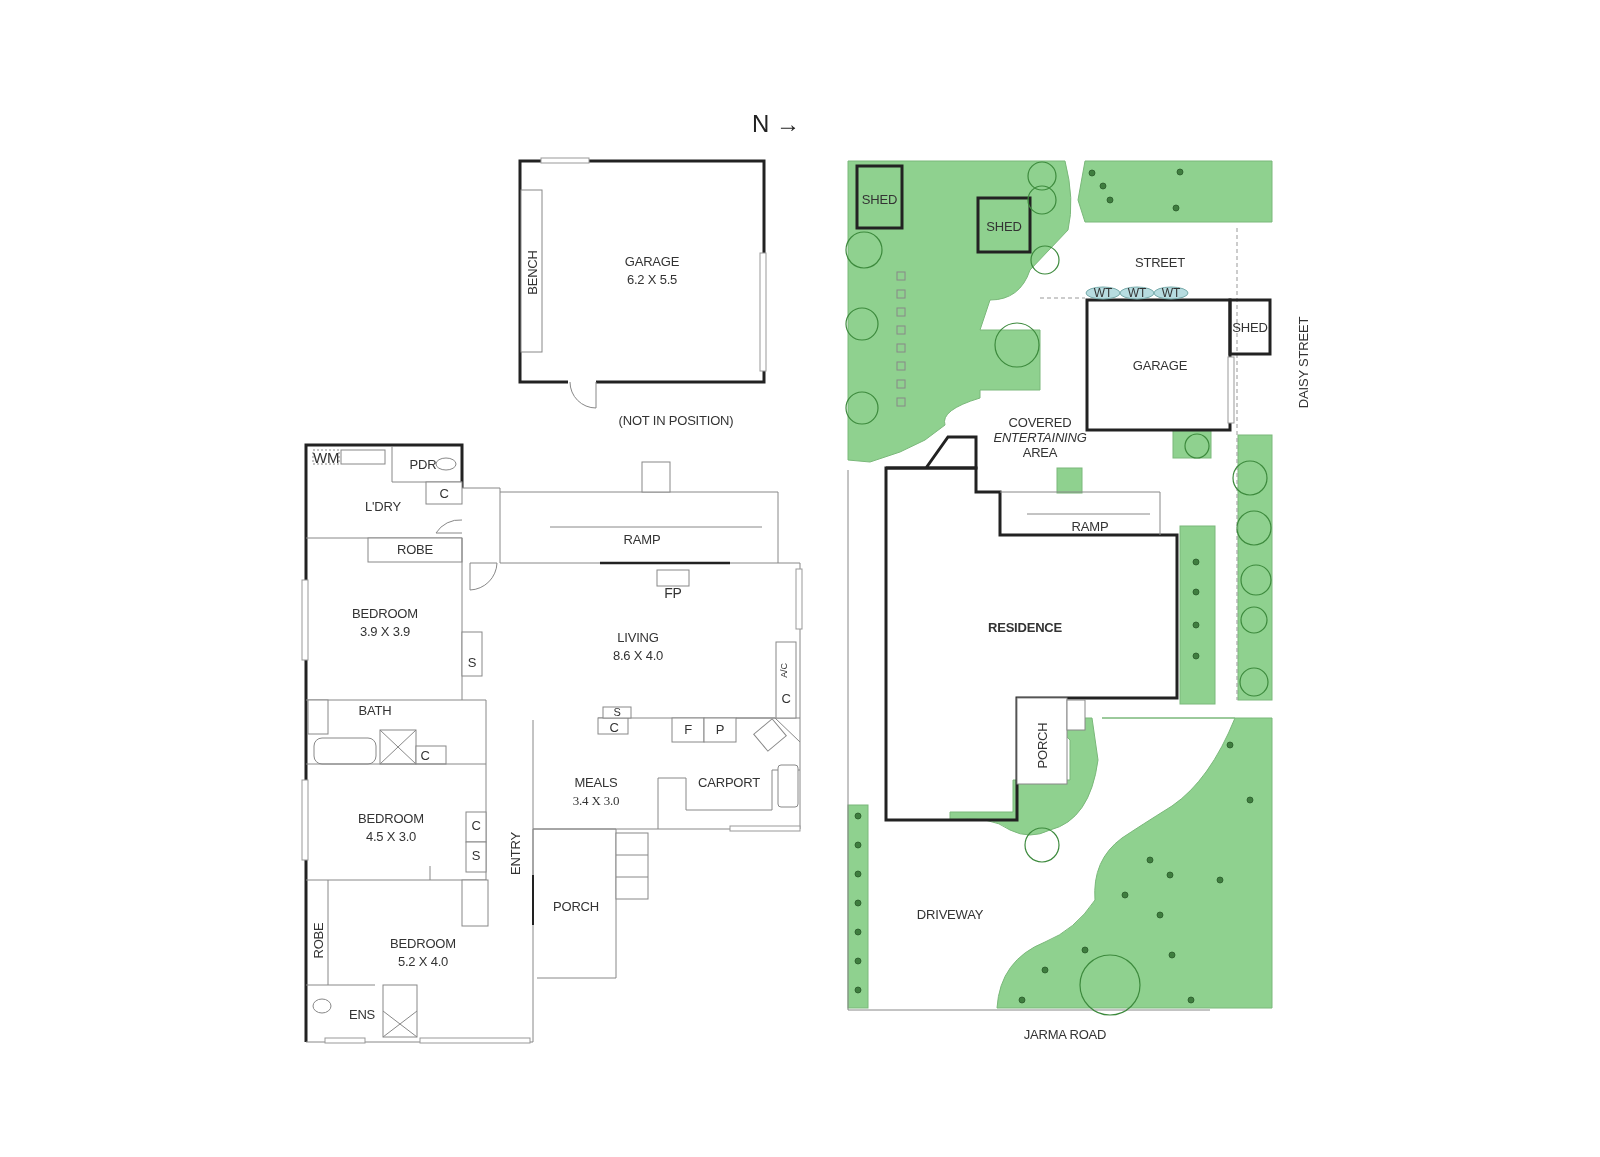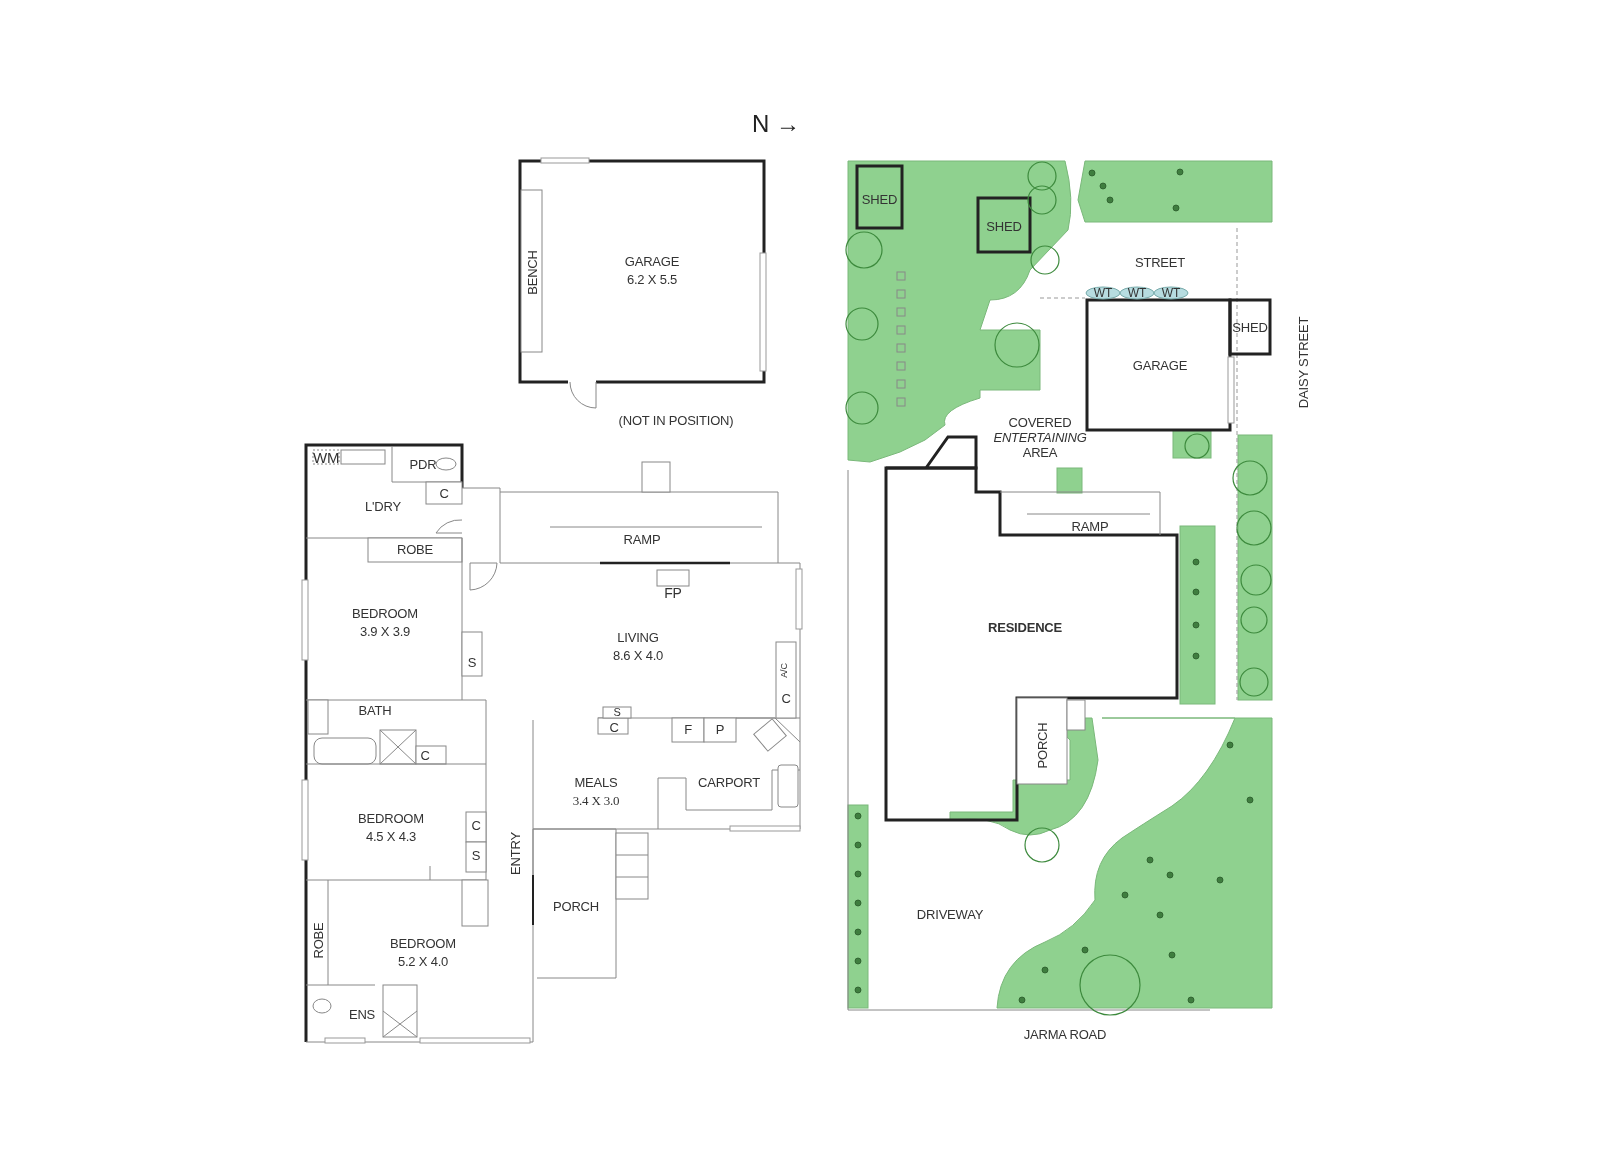--- a/index.html
+++ b/index.html
@@ -227,21 +227,21 @@
 <div class="lbl" style="left:350px;top:702px;width:50px;">BATH</div>
 <div class="lbl" style="left:417px;top:747px;width:16px;">C</div>
 <div class="lbl" style="left:609px;top:704px;width:16px;font-size:11px;">S</div>
 <div class="lbl" style="left:606px;top:719px;width:16px;">C</div>
 <div class="lbl" style="left:680px;top:721px;width:16px;">F</div>
 <div class="lbl" style="left:712px;top:721px;width:16px;">P</div>
 <div class="lbl" style="left:556px;top:774px;width:80px;">MEALS</div>
 <div class="lbl" style="left:556px;top:792px;width:80px;font-family:Liberation Serif, serif;">3.4 X 3.0</div>
 <div class="lbl" style="left:694px;top:774px;width:70px;">CARPORT</div>
 <div class="lbl" style="left:346px;top:810px;width:90px;">BEDROOM</div>
-<div class="lbl" style="left:346px;top:828px;width:90px;">4.5 X 4.3</div>
+<div class="lbl" style="left:346px;top:828px;width:90px;">4.5 X 3.0</div>
 <div class="lbl" style="left:468px;top:817px;width:16px;">C</div>
 <div class="lbl" style="left:468px;top:847px;width:16px;">S</div>
 <div class="lbl vert" style="left:490px;top:845px;width:50px;">ENTRY</div>
 <div class="lbl" style="left:548px;top:898px;width:56px;">PORCH</div>
 <div class="lbl vert" style="left:295px;top:932px;width:46px;">ROBE</div>
 <div class="lbl" style="left:378px;top:935px;width:90px;">BEDROOM</div>
 <div class="lbl" style="left:378px;top:953px;width:90px;">5.2 X 4.0</div>
 <div class="lbl" style="left:344px;top:1006px;width:36px;">ENS</div>
 
 <div class="lbl" style="left:857px;top:191px;width:45px;">SHED</div>

